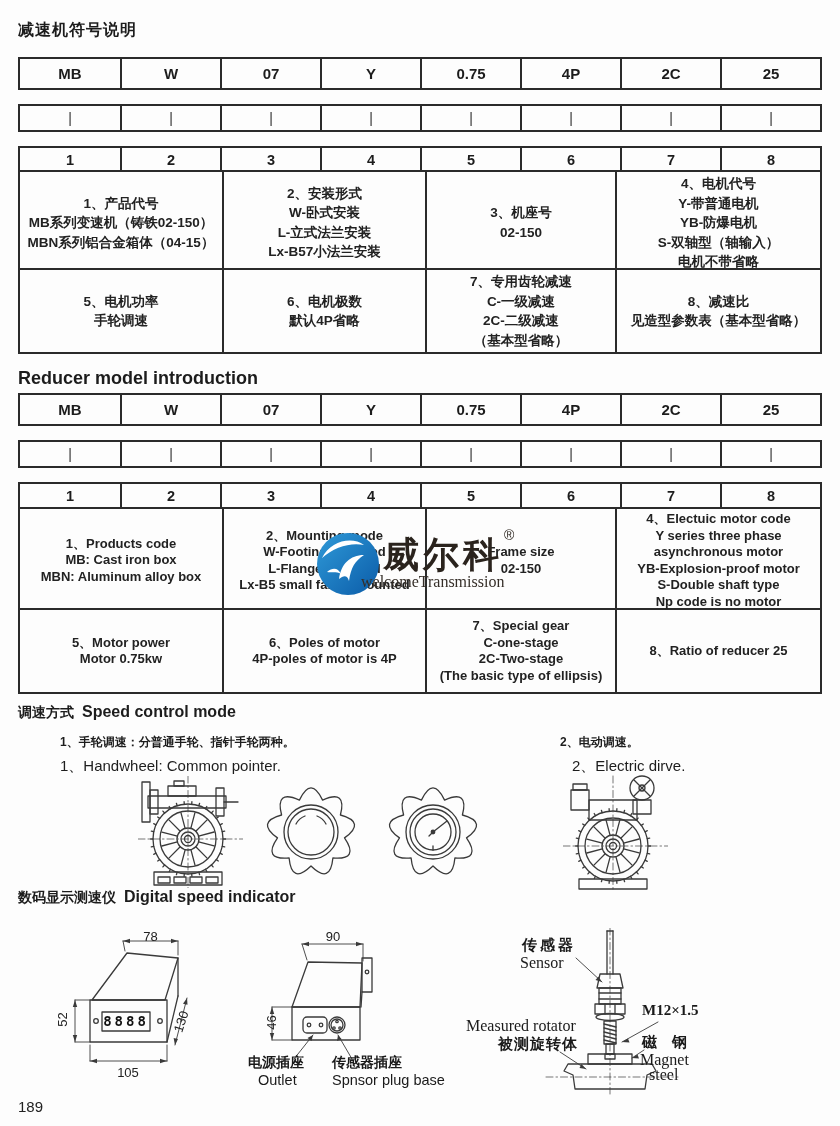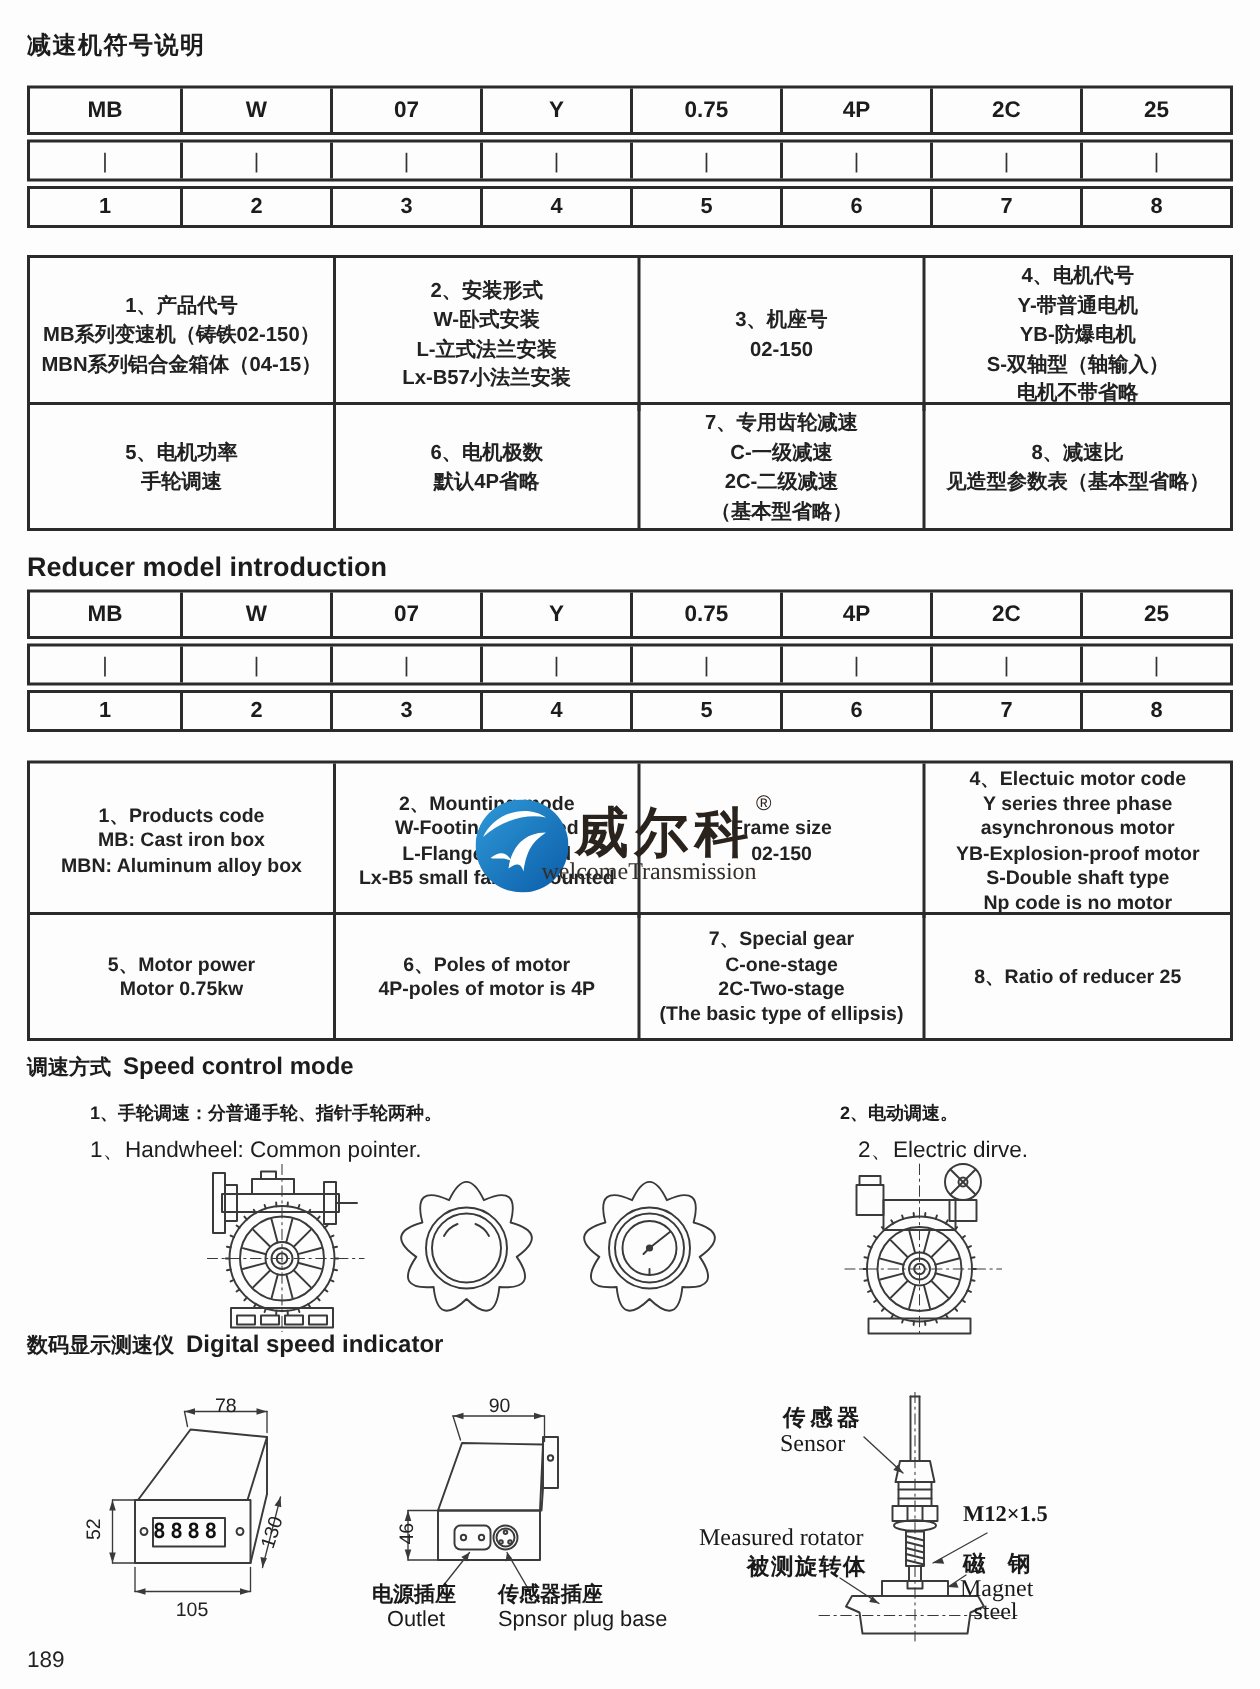--- a/index.html
+++ b/index.html
@@ -6,21 +6,21 @@
   .page{position:relative;width:840px;height:1126px;background:#fdfdfd;overflow:hidden;
         font-family:"Liberation Sans",sans-serif;color:#1c1c1c;}
   .abs{position:absolute;}
   .h-cn{font-size:16px;font-weight:bold;letter-spacing:1px;}
   .h-en{font-size:18px;font-weight:bold;}
   .h-mix b{font-size:14px;font-weight:bold;text-align:right;}
   .h-mix .en{font-size:16px;font-weight:bold;margin-left:8px;}
 
   
   .ctable{position:absolute;left:18px;width:804px;}
-  .crow{display:grid;grid-template-columns:repeat(8,1fr);border:2px solid #2b2b2b;margin-bottom:3px;box-sizing:border-box;background:#fdfdfd;}
+  .crow{display:grid;grid-template-columns:repeat(8,1fr);border:2px solid #2b2b2b;margin-bottom:14px;box-sizing:border-box;background:#fdfdfd;}
   .crow > div{display:flex;align-items:center;justify-content:center;border-left:2px solid #2b2b2b;
               font-size:15px;font-weight:600;}
   .crow > div:first-child{border-left:none;}
   .crow.bars > div{font-weight:400;font-size:14px;color:#333;}
   .crow.nums > div{font-weight:600;font-size:14.5px;}
 
   
   .xtable{position:absolute;left:18px;width:804px;border:2px solid #2b2b2b;box-sizing:border-box;background:#fdfdfd;}
   .xrow{display:grid;grid-template-columns:202px 203px 190px 1fr;}
   .xrow + .xrow{border-top:2px solid #2b2b2b;}
@@ -426,21 +426,21 @@
     <line class="dim" x1="13" y1="114" x2="28" y2="114"></line>
     <line class="dim" x1="28" y1="133" x2="105" y2="133"></line>
     <polygon class="ah" points="28,133 35,130.8 35,135.2"></polygon>
     <polygon class="ah" points="105,133 98,130.8 98,135.2"></polygon>
     <line class="dim" x1="28" y1="117" x2="28" y2="133"></line>
     <line class="dim" x1="105" y1="117" x2="105" y2="133"></line>
     <line class="dim" x1="113" y1="117" x2="125" y2="70"></line>
     <polygon class="ah" points="113,117 111.6,110 116,110.9"></polygon>
     <polygon class="ah" points="125,70 121,75.7 125.5,76.8"></polygon>
   </svg>
-  <span class="display-digits" style="left:102px;top:1012px;width:36px">8888</span>
+  <span class="display-digits" style="left:102px;top:1012px;width:48px">8888</span>
   <span class="dimtxt" style="left:123px;top:929px;width:55px">78</span>
   <span class="dimtxt rot90" style="left:47px;top:1012px;width:30px">52</span>
   <span class="dimtxt" style="left:100px;top:1065px;width:56px">105</span>
   <span class="dimtxt" style="left:166px;top:1014px;width:30px;transform:rotate(-72deg)">130</span>
 
   <svg class="draw" style="left:250px;top:928px" width="200" height="150" viewBox="0 0 200 150">
     <polygon points="42,79 58,34 112,35 110,79"></polygon>
     <rect x="112" y="30" width="10" height="34"></rect>
     <circle cx="117" cy="44" r="1.8"></circle>
     <line x1="112" y1="64" x2="111" y2="79"></line>

